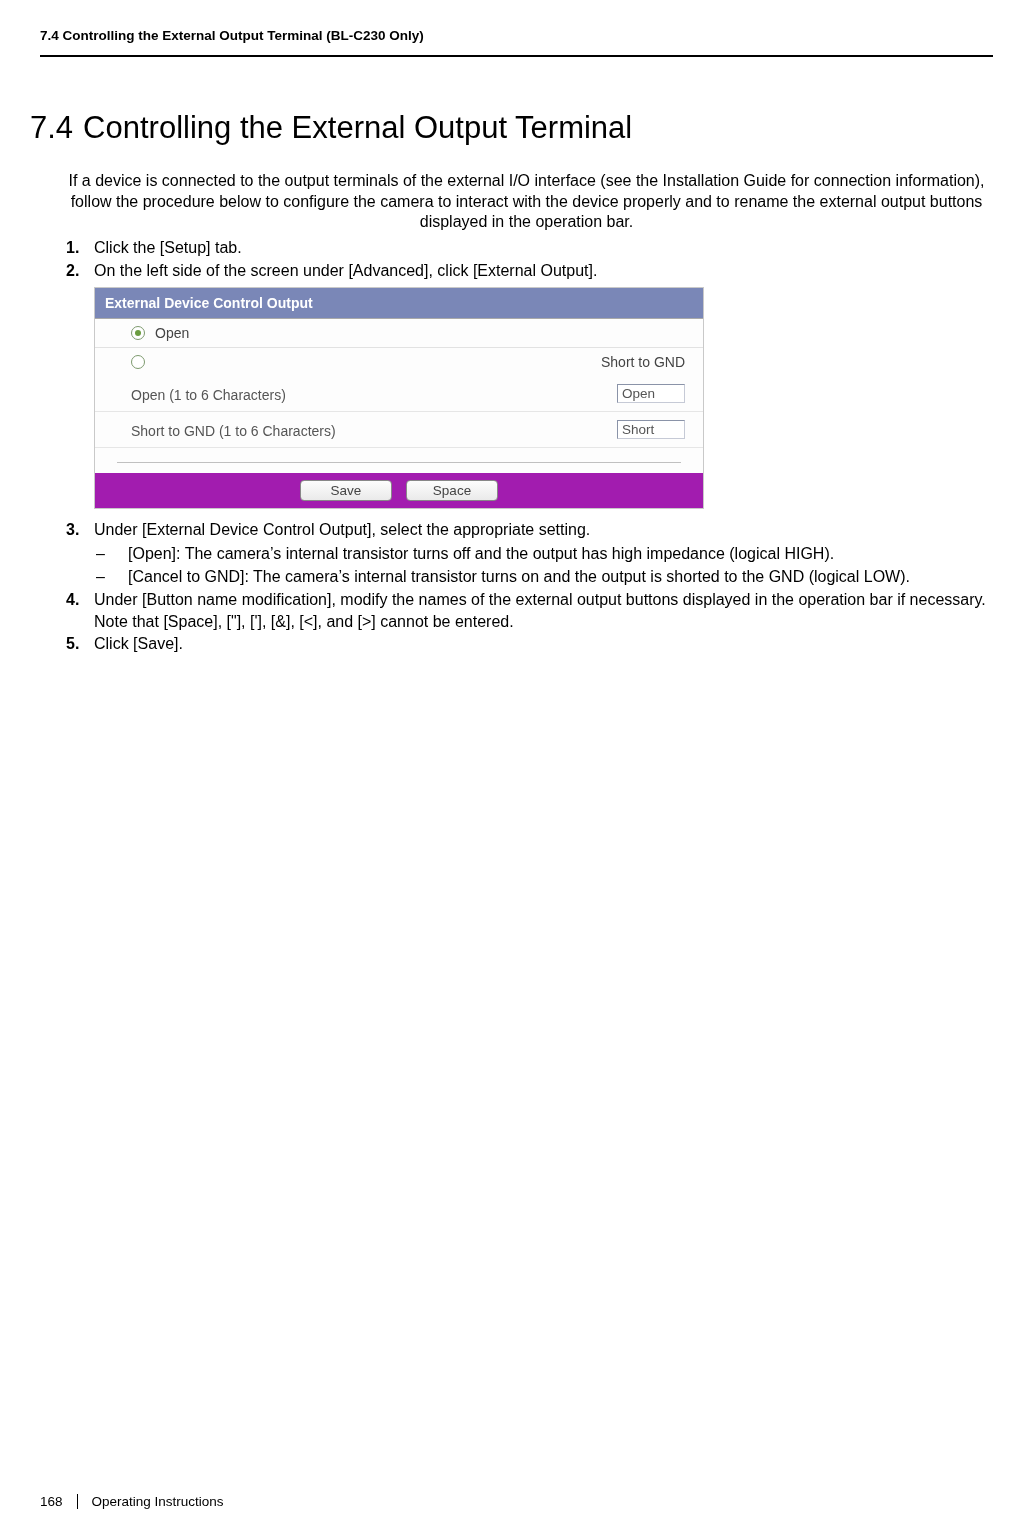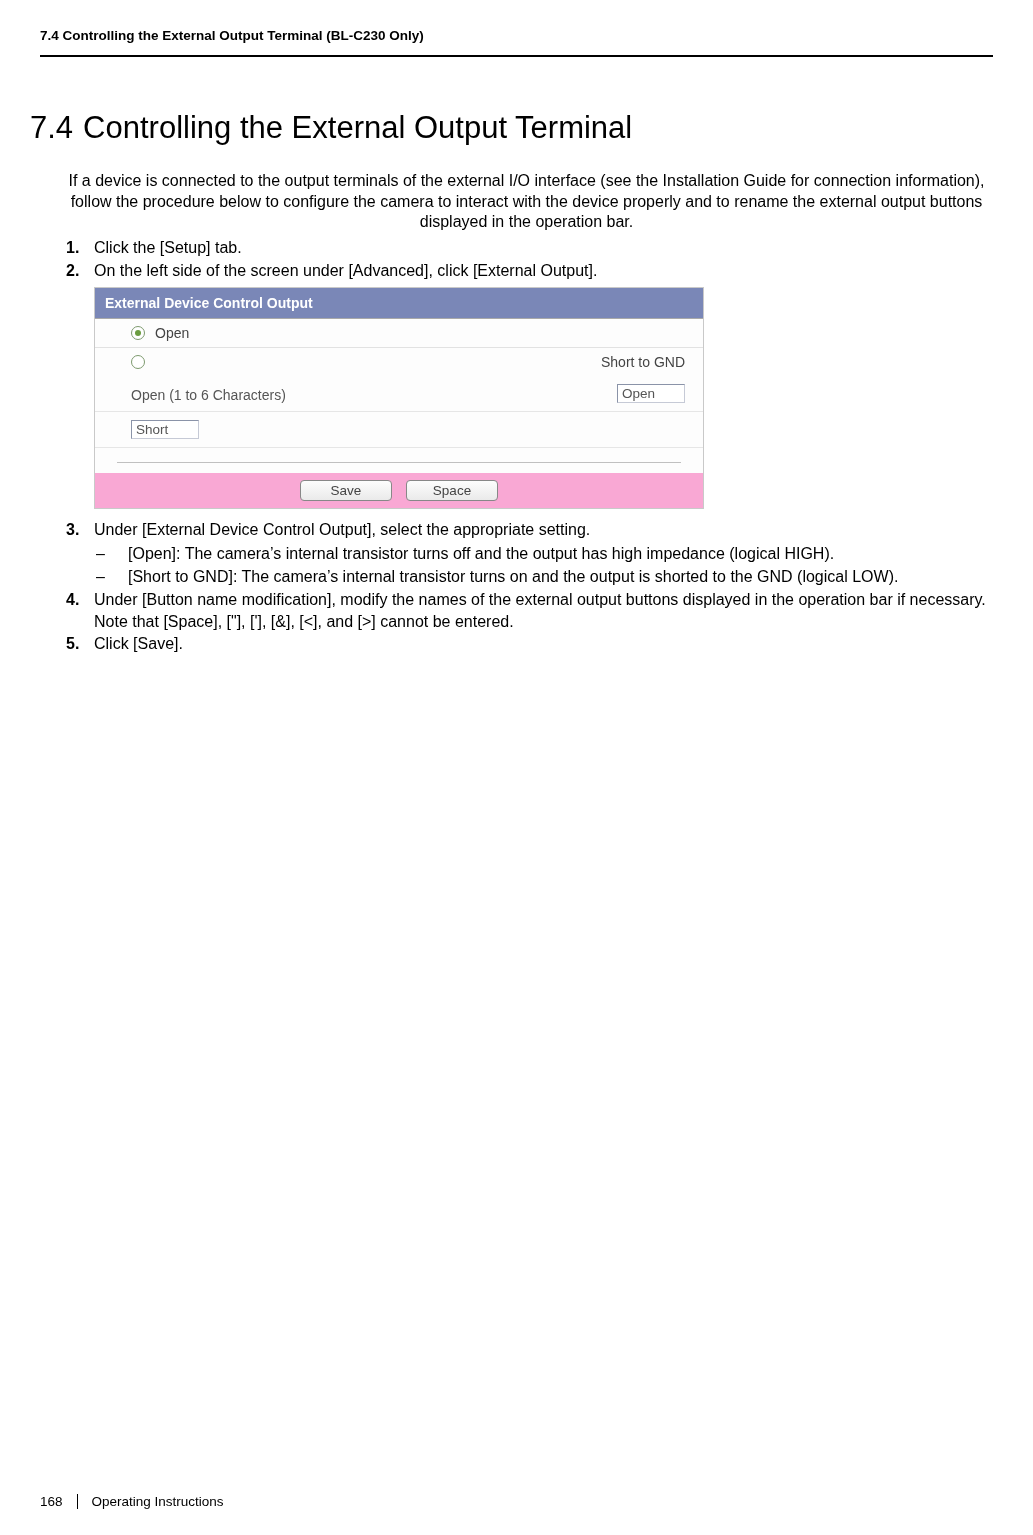--- a/index.html
+++ b/index.html
@@ -127,21 +127,21 @@
       font-family: Tahoma, Arial, sans-serif;
     }
     .hr-zone {
       padding: 14px 22px 10px 22px;
     }
     .hr-zone hr {
       border: none;
       border-top: 1.5px solid #c0c0c0;
     }
     .button-bar {
-      background: #f9a8d4;
+      background: #a21caf;
       padding: 7px 0;
       display: flex;
       justify-content: center;
       gap: 14px;
     }
     .panel-btn {
       width: 92px;
       text-align: center;
       padding: 2px 0;
       font-size: 13.5px;
@@ -195,20 +195,21 @@
     </div>
     <div class="panel-row nobord">
       <span class="radio"></span>
       <span>Short to GND</span>
     </div>
     <div class="form-row">
       <span class="label">Open (1 to 6 Characters)</span>
       <input class="inp" value="Open" style="">
     </div>
     <div class="form-row">
+      <span class="label">Short to GND (1 to 6 Characters)</span>
       <input class="inp" value="Short" style="">
     </div>
     <div class="hr-zone">
         <hr>
       </div>
     <div class="button-bar">
       <button class="panel-btn">Save</button>
       <button class="panel-btn">Space</button>
     </div>
   </div>
@@ -218,21 +219,21 @@
       <span class="num">3.</span>
       <span class="body">
         <span>Under [External Device Control Output], select the appropriate setting.</span>
         <div class="sub">
           <div class="sub-item">
             <span class="dash">–</span>
             <span>[Open]: The camera’s internal transistor turns off and the output has high impedance (logical HIGH).</span>
           </div>
           <div class="sub-item">
             <span class="dash">–</span>
-            <span>[Short to GND]: The camera’s internal transistor turns on and the output is shorted to the GND (logical LOW).</span>
+            <span>[Cancel to GND]: The camera’s internal transistor turns on and the output is shorted to the GND (logical LOW).</span>
           </div>
         </div>
       </span>
     </li>
     <li>
       <span class="num">4.</span>
       <span class="body">Under [Button name modification], modify the names of the external output buttons displayed in the operation bar if necessary. Note that [Space], ["], ['], [&amp;], [&lt;], and [&gt;] cannot be entered.</span>
     </li>
     <li>
       <span class="num">5.</span>

